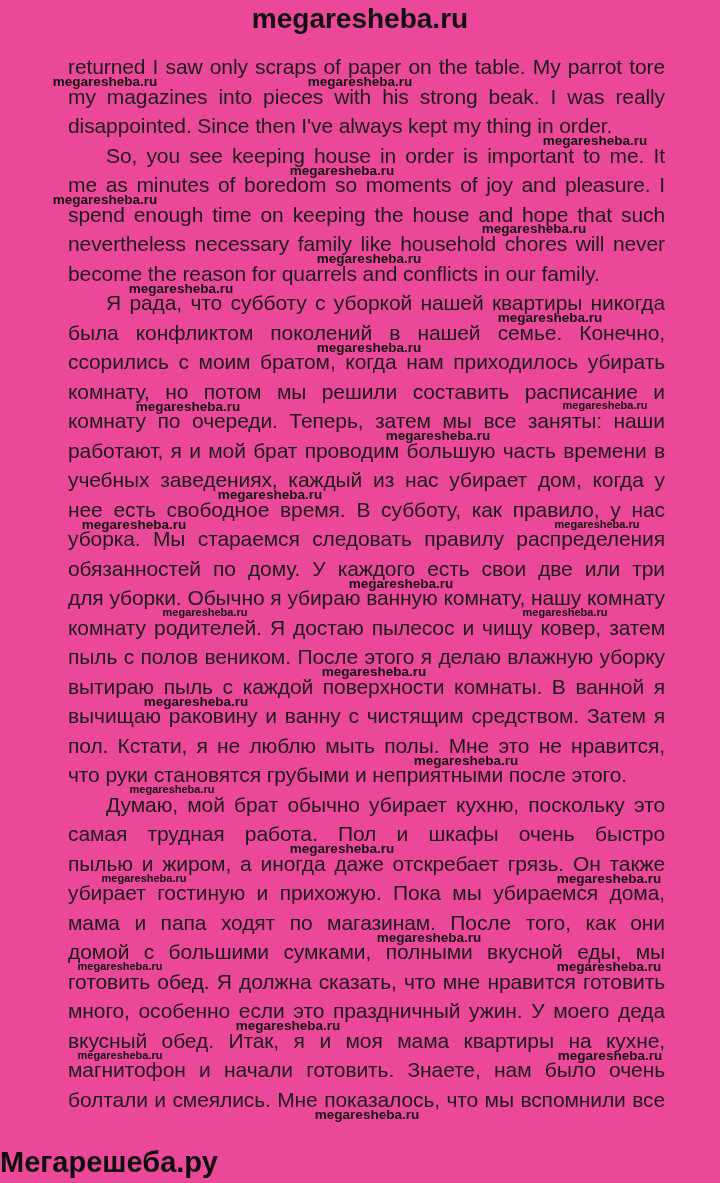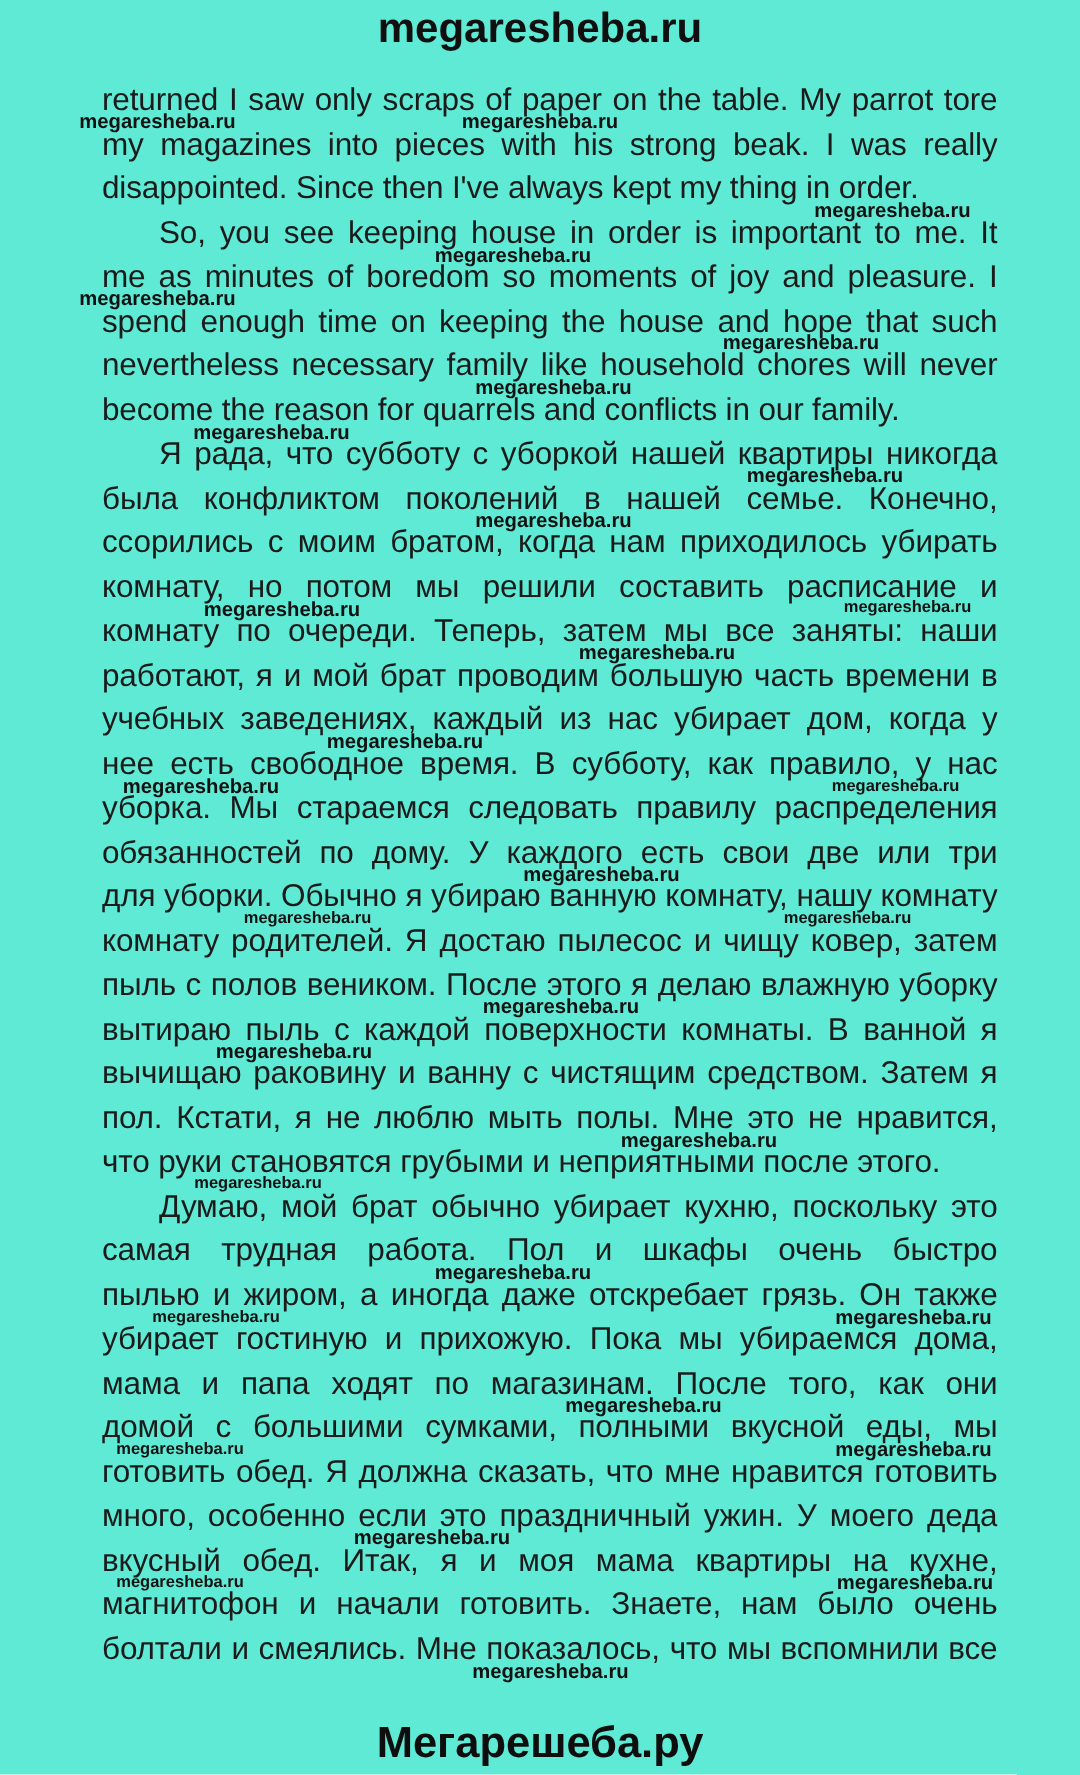--- a/index.html
+++ b/index.html
@@ -1,19 +1,19 @@
 <!DOCTYPE html>
 <html><head>
 <meta charset="utf-8">
 <style>
   * { margin:0; padding:0; box-sizing:border-box; }
   html,body { background:#ffffff; }
   .page {
     position:relative; width:720px; height:1183px; margin:0 auto;
-    background:#5eead4; overflow:hidden;
+    background:#ec4899; overflow:hidden;
     font-family:"Liberation Sans","DejaVu Sans",sans-serif;
     color:#1b1b1b;
   }
   .site-header {
     position:absolute; top:3px; left:0; width:100%;
     text-align:center; font-size:28px; font-weight:700; color:#101010;
   }
   .body-text {
     position:absolute; top:52px; left:68px; width:597px;
     font-size:21px; color:#1b1b1b;
@@ -26,21 +26,21 @@
   .line.indent { text-indent:38px; }
   #watermark-layer { position:absolute; inset:0; pointer-events:none; }
   .wm {
     position:absolute; transform:translate(-50%,-50%);
     font-weight:700; white-space:nowrap; color:#121212;
   }
   .wm-m { font-size:13.5px; }
   .wm-s { font-size:11px; font-weight:800; }
   .site-footer {
     position:absolute; top:1146px; left:0; width:100%;
-    text-align:center; font-size:29px; font-weight:700; color:#0e0e0e;
+    text-align:left; font-size:29px; font-weight:700; color:#0e0e0e;
   }
 </style>
 </head>
 <body>
 
 <div class="page">
   <div class="site-header">megaresheba.ru</div>
 
   <div class="body-text" id="body-text">
       <div class="line fill">returned I saw only scraps of paper on the table. My parrot tore one of</div>

